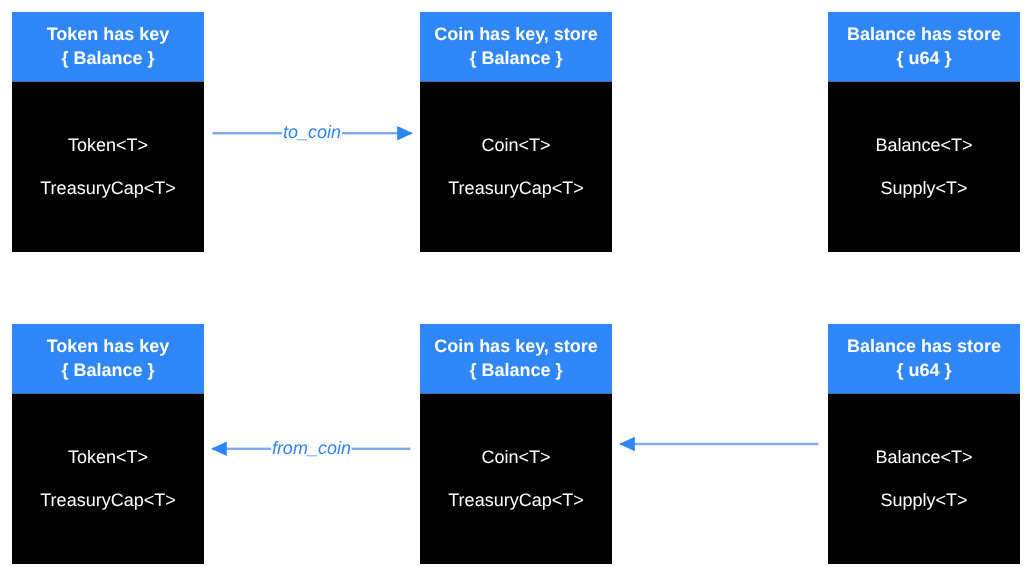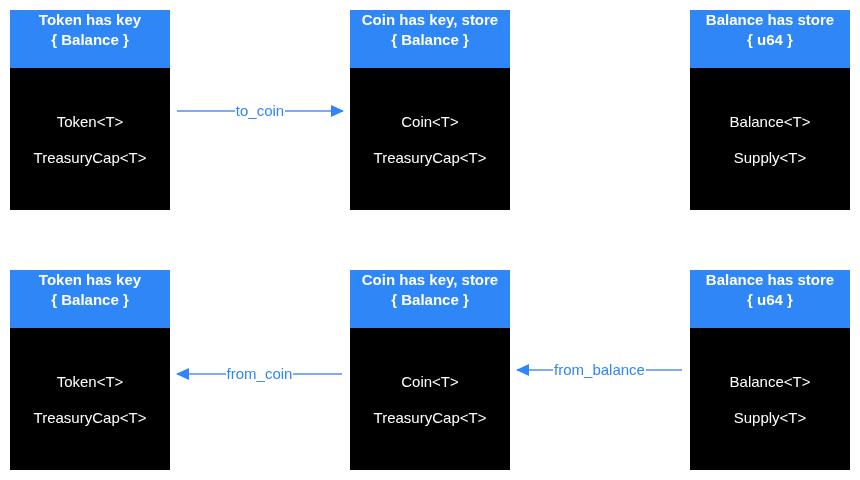--- a/index.html
+++ b/index.html
@@ -16,20 +16,21 @@
     width: 160px;
     height: 200px;
   }
   .node-header {
     background: var(--node-header-bg, #2F87F7);
     color: var(--node-text, #ffffff);
     height: 58px;
     display: flex;
     flex-direction: column;
     align-items: center;
+    justify-content: center;
     font-weight: bold;
     font-size: 15px;
     line-height: 20px;
     text-align: center;
   }
   .node-body {
     background: var(--node-body-bg, #000000);
     color: var(--node-text, #ffffff);
     height: 142px;
     display: flex;
@@ -56,20 +57,21 @@
     background: var(--arrow-line, #7FA9F3);
   }
   .arrow-label {
     position: relative;
     z-index: 1;
     background: var(--canvas-bg, #ffffff);
     padding: 0 1px;
     color: var(--arrow-accent, #2F86F7);
     font-size: 15px;
     line-height: 20px;
+    font-style: italic;
   }
   .arrowhead {
     position: absolute;
     top: 50%;
     width: 0;
     height: 0;
     border-top: 6px solid transparent;
     border-bottom: 6px solid transparent;
     transform: translateY(-50%);
   }
@@ -161,17 +163,16 @@
   </div>
 
   <div class="arrow" style="left:177px; top:364px; width:165px;">
     <span class="arrow-line"></span>
     <span class="arrow-label">from_coin</span>
     <span class="arrowhead arrowhead-left"></span>
   </div>
 
   <div class="arrow" style="left:517px; top:360px; width:165px;">
     <span class="arrow-line"></span>
-    <span class="arrow-label">from_balance</span>
     <span class="arrowhead arrowhead-left"></span>
   </div>
 
 </div>
 
 </body></html>

